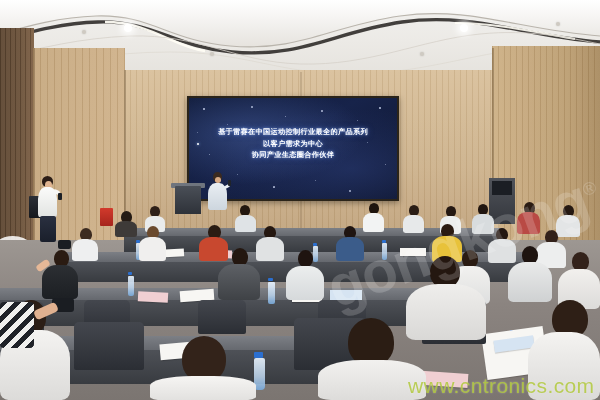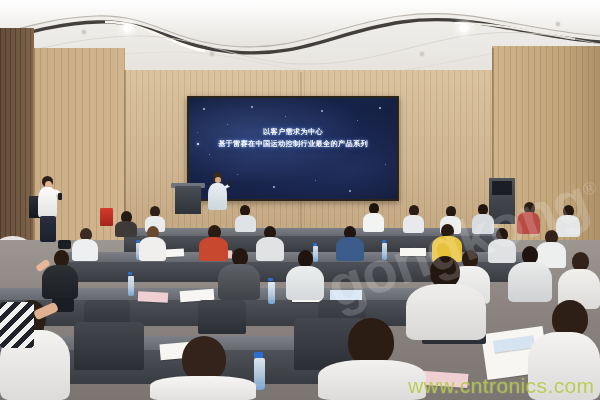--- a/index.html
+++ b/index.html
@@ -329,22 +329,23 @@
       <div class="star" style="left:84px;  top:88px; width:1.7px; height:1.7px; opacity:.7;"></div>
       <div class="star" style="left:126px; top:82px; width:1.2px; height:1.2px; opacity:.5;"></div>
       <div class="star" style="left:160px; top:92px; width:1.5px; height:1.5px; opacity:.65;"></div>
       <div class="star" style="left:196px; top:66px; width:1.3px; height:1.3px; opacity:.55;"></div>
       <div class="star" style="left:8px;   top:34px; width:1.2px; height:1.2px; opacity:.45;"></div>
       <div class="star" style="left:178px; top:44px; width:1.2px; height:1.2px; opacity:.5;"></div>
 
       <div class="bullet-dot"></div>
 
       <div class="screen-text">
+        <span class="l">基于雷赛在中国运动控制行业最全的产品系列</span>
         <span class="l">以客户需求为中心</span>
-        <span class="l">基于雷赛在中国运动控制行业最全的产品系列</span>
+        <span class="l">协同产业生态圈合作伙伴</span>
       </div>
     </div>
   </div>
 
   <div class="podium-top"></div>
   <div class="podium"></div>
   <div class="monitor"></div>
   <div class="rt-cabinet"></div>
   <div class="rt-screen"></div>
 

